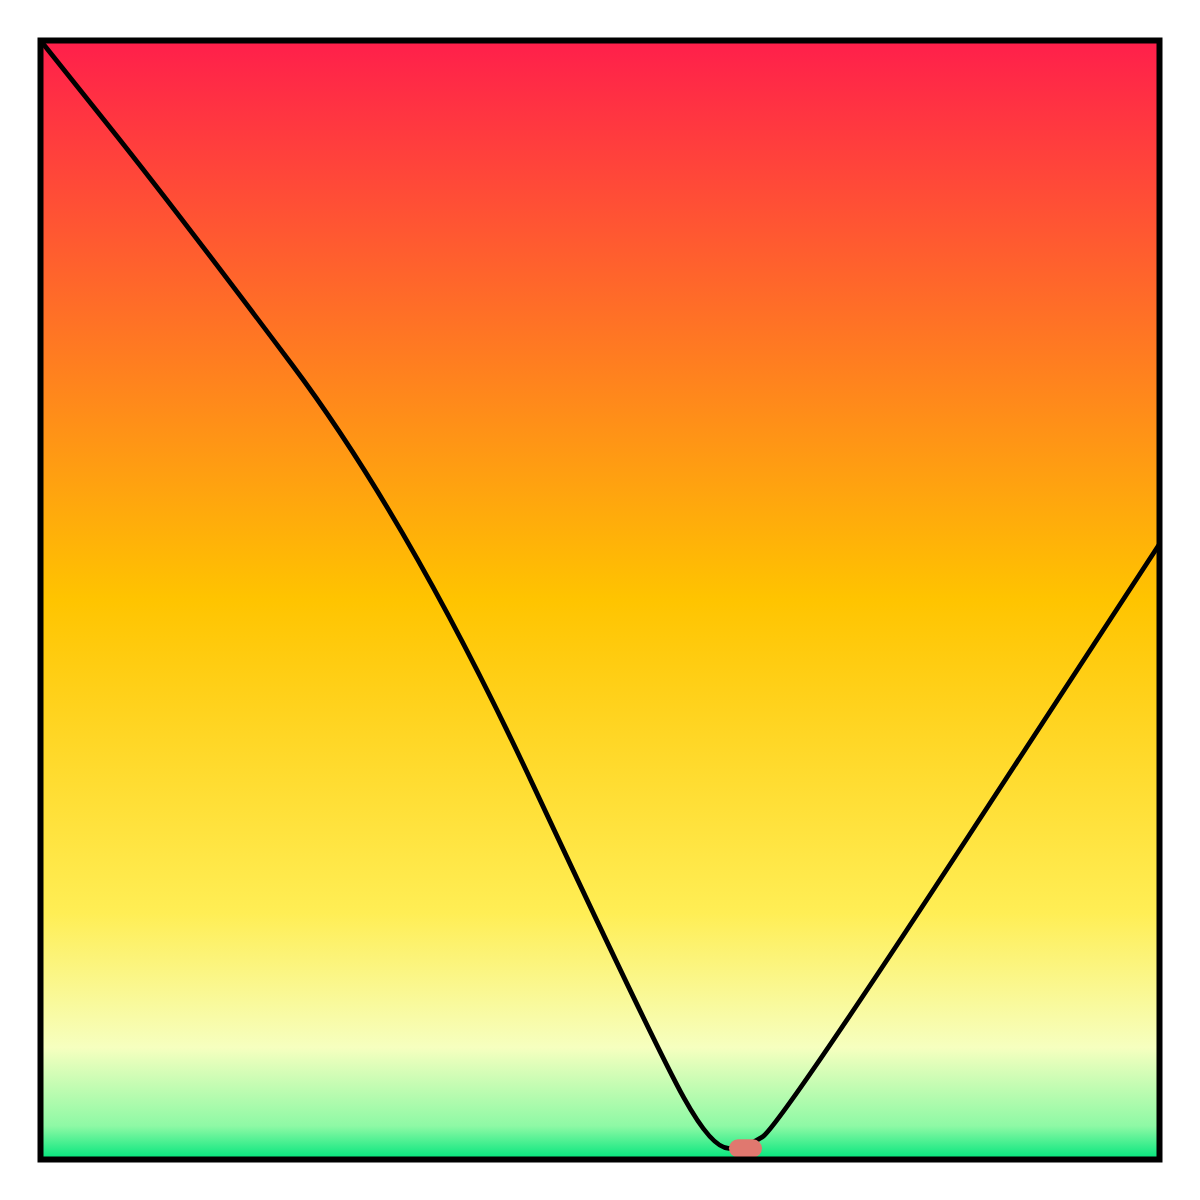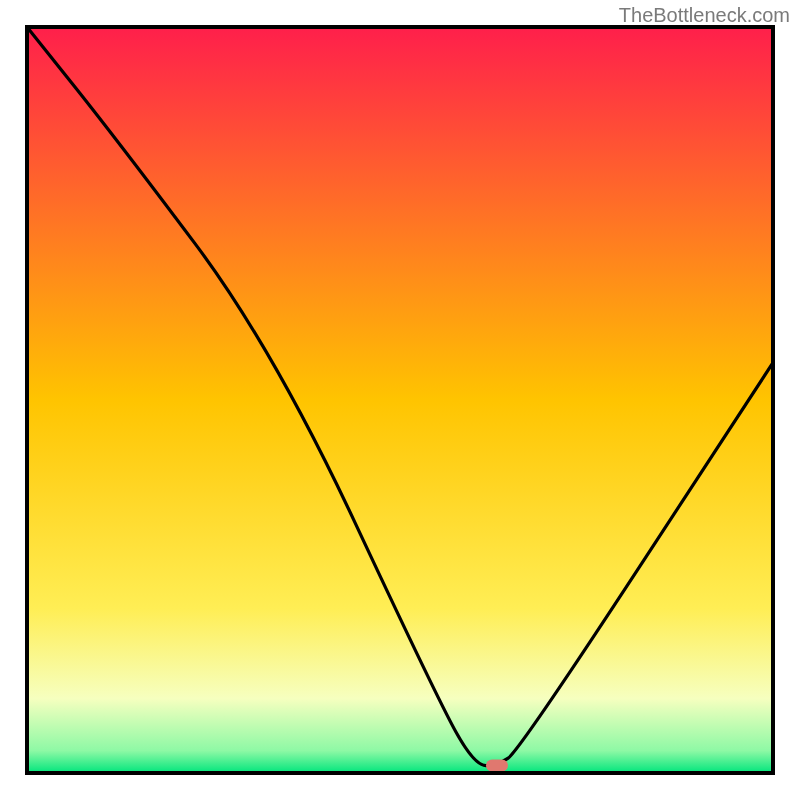--- a/index.html
+++ b/index.html
@@ -25,21 +25,20 @@
     z-index: 10;
   }
   svg.chart {
     display: block;
   }
 </style>
 </head>
 <body>
 
 <div class="container">
-  <div class="watermark">TheBottleneck.com</div>
   <svg class="chart" id="chart-svg" width="800" height="800" viewBox="0 0 800 800">
     <defs>
       <linearGradient id="bg-grad" x1="0" y1="0" x2="0" y2="1">
           <stop offset="0%" stop-color="#ff1f4b"></stop>
           <stop offset="50%" stop-color="#ffc400"></stop>
           <stop offset="78%" stop-color="#ffee55"></stop>
           <stop offset="90%" stop-color="#f6ffbf"></stop>
           <stop offset="97%" stop-color="#8ef9a5"></stop>
           <stop offset="100%" stop-color="#00e57c"></stop>
         </linearGradient>

